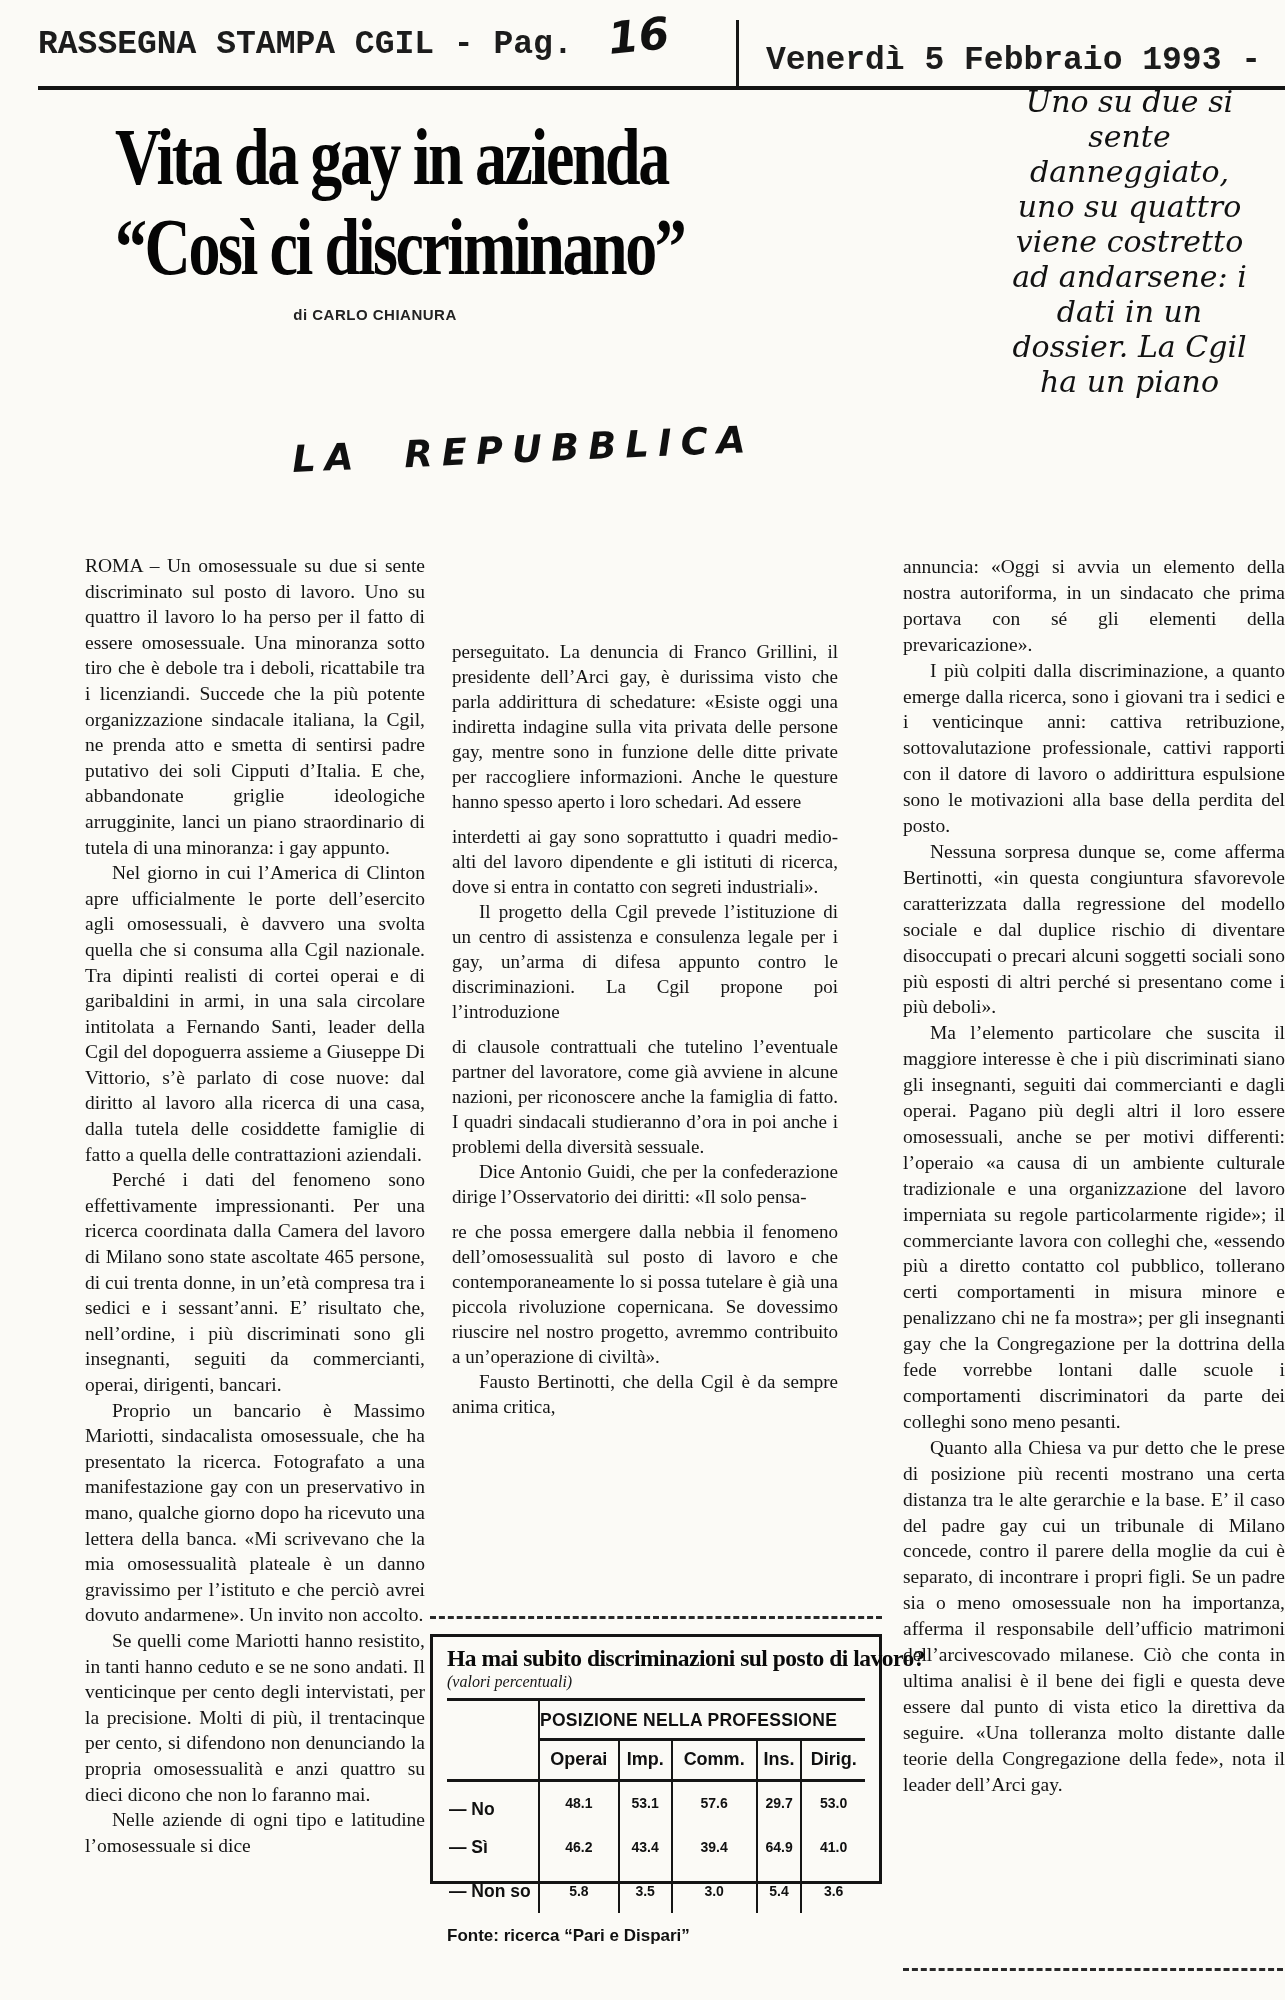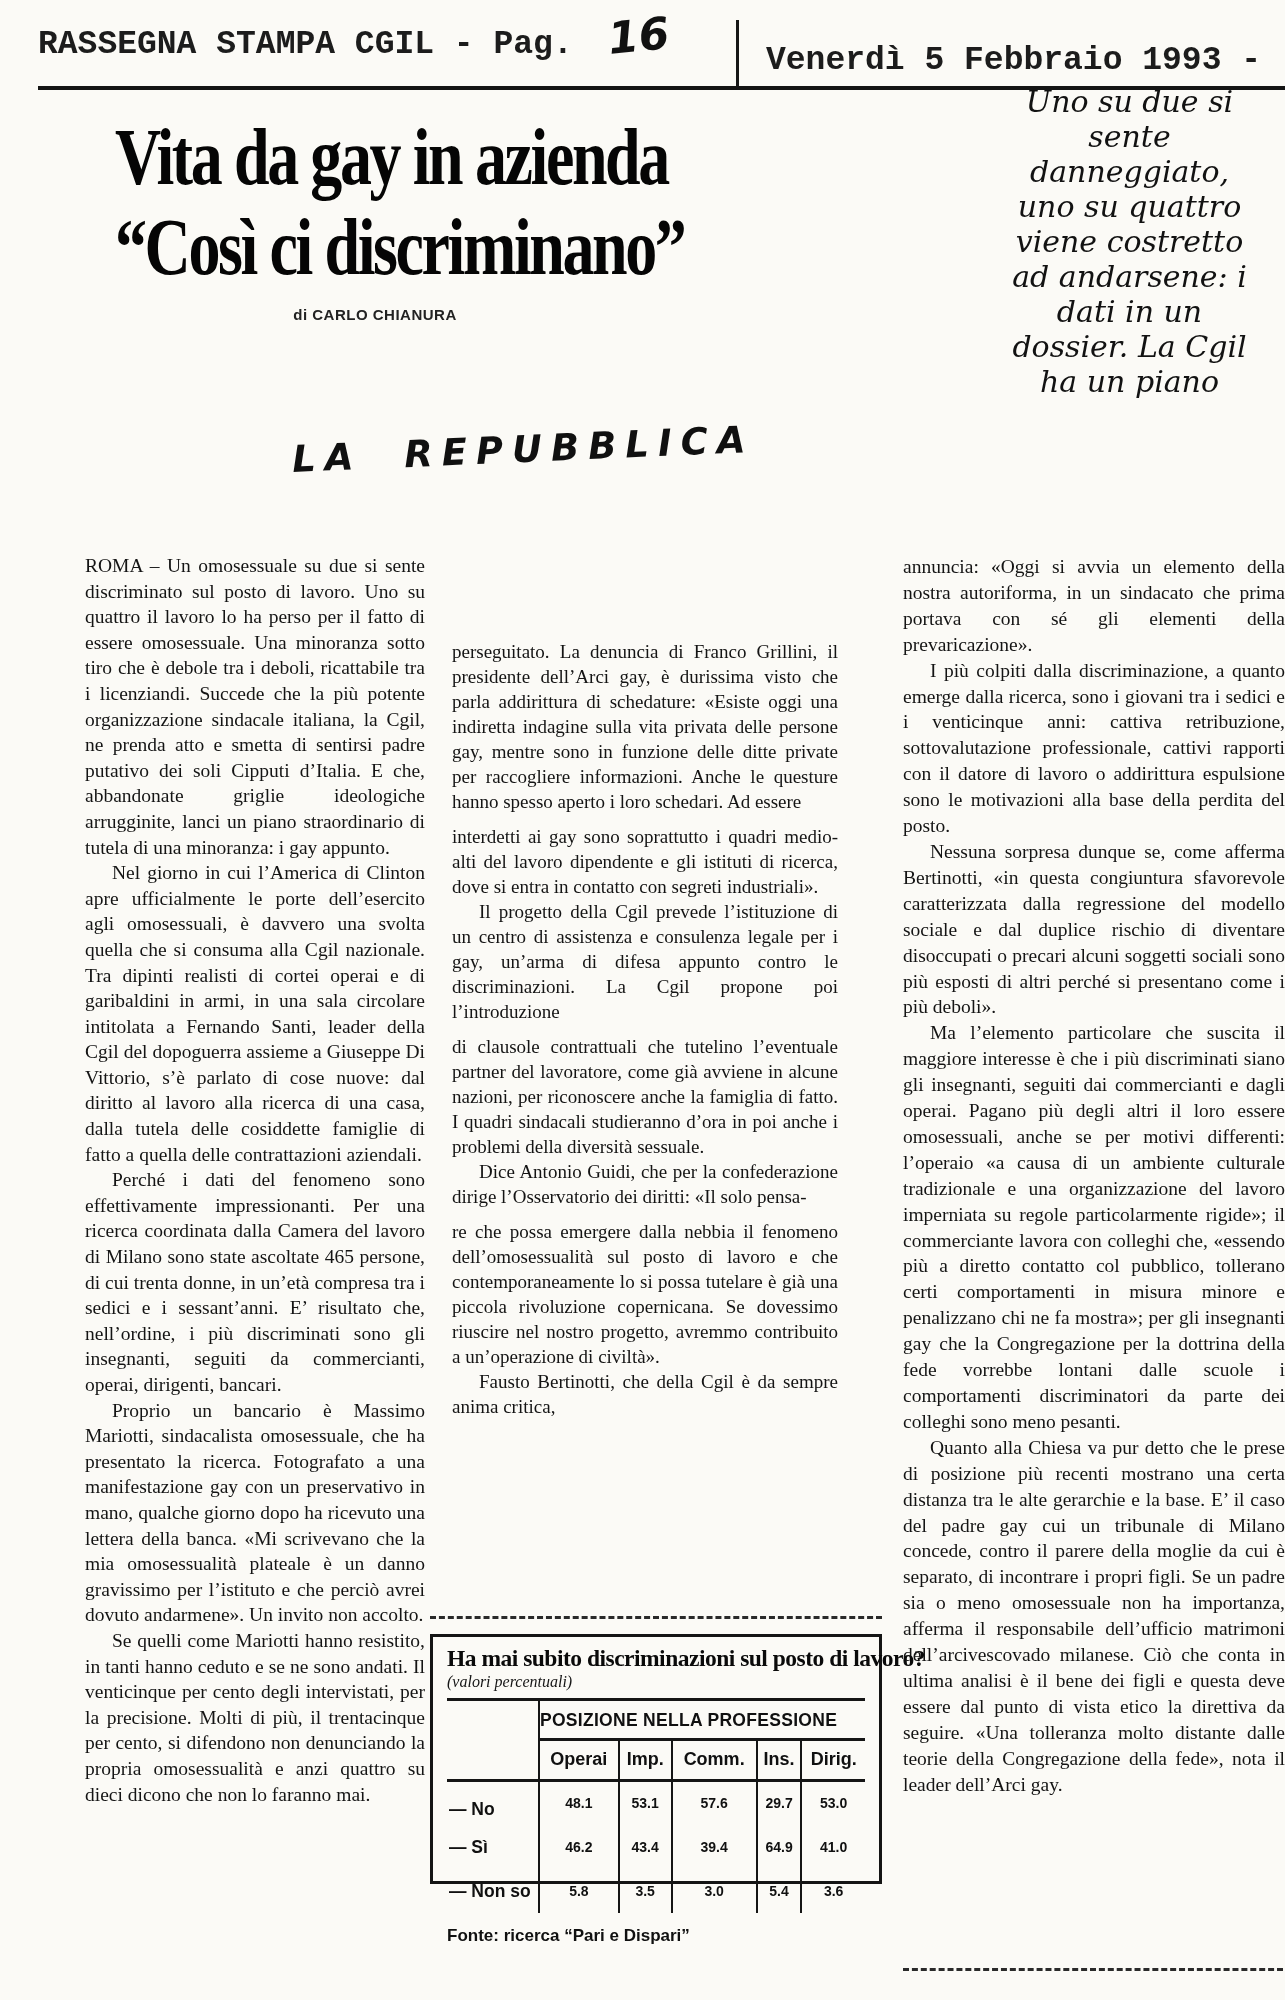--- a/index.html
+++ b/index.html
@@ -136,20 +136,21 @@
     <div>dossier. La Cgil</div>
     <div>ha un piano</div>
   </div>
 
   <div class="col col1">
     <p class="noindent">ROMA – Un omosessuale su due si sente discriminato sul posto di lavoro. Uno su quattro il lavoro lo ha perso per il fatto di essere omosessuale. Una minoranza sotto tiro che è debole tra i deboli, ricattabile tra i licenziandi. Succede che la più potente organizzazione sindacale italiana, la Cgil, ne prenda atto e smetta di sentirsi padre putativo dei soli Cipputi d’Italia. E che, abbandonate griglie ideologiche arrugginite, lanci un piano straordinario di tutela di una minoranza: i gay appunto.</p>
     <p>Nel giorno in cui l’America di Clinton apre ufficialmente le porte dell’esercito agli omosessuali, è davvero una svolta quella che si consuma alla Cgil nazionale. Tra dipinti realisti di cortei operai e di garibaldini in armi, in una sala circolare intitolata a Fernando Santi, leader della Cgil del dopoguerra assieme a Giuseppe Di Vittorio, s’è parlato di cose nuove: dal diritto al lavoro alla ricerca di una casa, dalla tutela delle cosiddette famiglie di fatto a quella delle contrattazioni aziendali.</p>
     <p>Perché i dati del fenomeno sono effettivamente impressionanti. Per una ricerca coordinata dalla Camera del lavoro di Milano sono state ascoltate 465 persone, di cui trenta donne, in un’età compresa tra i sedici e i sessant’anni. E’ risultato che, nell’ordine, i più discriminati sono gli insegnanti, seguiti da commercianti, operai, dirigenti, bancari.</p>
     <p>Proprio un bancario è Massimo Mariotti, sindacalista omosessuale, che ha presentato la ricerca. Fotografato a una manifestazione gay con un preservativo in mano, qualche giorno dopo ha ricevuto una lettera della banca. «Mi scrivevano che la mia omosessualità plateale è un danno gravissimo per l’istituto e che perciò avrei dovuto andarmene». Un invito non accolto.</p>
     <p>Se quelli come Mariotti hanno resistito, in tanti hanno ceduto e se ne sono andati. Il venticinque per cento degli intervistati, per la precisione. Molti di più, il trentacinque per cento, si difendono non denunciando la propria omosessualità e anzi quattro su dieci dicono che non lo faranno mai.</p>
+    <p>Nelle aziende di ogni tipo e latitudine l’omosessuale si dice</p>
   </div>
 
   <div class="col col2">
     <p class="noindent">perseguitato. La denuncia di Franco Grillini, il presidente dell’Arci gay, è durissima visto che parla addirittura di schedature: «Esiste oggi una indiretta indagine sulla vita privata delle persone gay, mentre sono in funzione delle ditte private per raccogliere informazioni. Anche le questure hanno spesso aperto i loro schedari. Ad essere</p>
     <p class="noindent gap">interdetti ai gay sono soprattutto i quadri medio-alti del lavoro dipendente e gli istituti di ricerca, dove si entra in contatto con segreti industriali».</p>
     <p>Il progetto della Cgil prevede l’istituzione di un centro di assistenza e consulenza legale per i gay, un’arma di difesa appunto contro le discriminazioni. La Cgil propone poi l’introduzione</p>
     <p class="noindent gap">di clausole contrattuali che tutelino l’eventuale partner del lavoratore, come già avviene in alcune nazioni, per riconoscere anche la famiglia di fatto. I quadri sindacali studieranno d’ora in poi anche i problemi della diversità sessuale.</p>
     <p>Dice Antonio Guidi, che per la confederazione dirige l’Osservatorio dei diritti: «Il solo pensa-</p>
     <p class="noindent gap">re che possa emergere dalla nebbia il fenomeno dell’omosessualità sul posto di lavoro e che contemporaneamente lo si possa tutelare è già una piccola rivoluzione copernicana. Se dovessimo riuscire nel nostro progetto, avremmo contribuito a un’operazione di civiltà».</p>
     <p>Fausto Bertinotti, che della Cgil è da sempre anima critica,</p>

